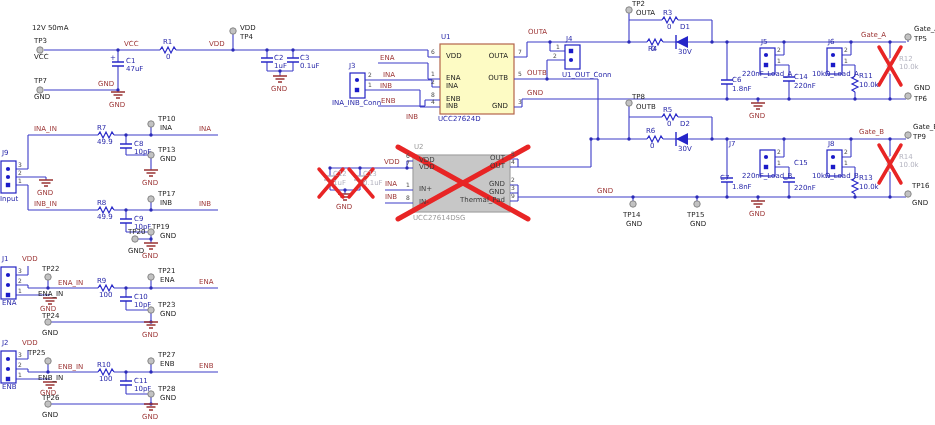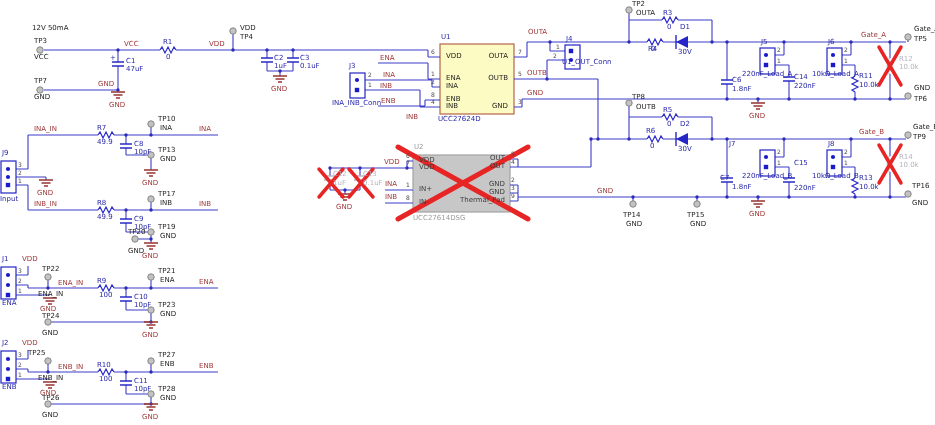--- a/index.html
+++ b/index.html
@@ -306,21 +306,21 @@
 <span class="lbl red" style="left:406px;top:114px">INB</span>
 <span class="lbl red" style="left:528px;top:29px">OUTA</span>
 <span class="lbl red" style="left:527px;top:70px">OUTB</span>
 <span class="lbl red" style="left:527px;top:90px">GND</span>
 
 <span class="lbl blue" style="left:349px;top:63px">J3</span>
 <span class="lbl blue" style="left:332px;top:100px">INA_INB_Conn</span>
 <span class="lbl pn" style="left:368px;top:72px">2</span>
 <span class="lbl pn" style="left:368px;top:82px">1</span>
 <span class="lbl blue" style="left:566px;top:36px">J4</span>
-<span class="lbl blue" style="left:562px;top:59px">U1_OUT_Conn</span>
+<span class="lbl blue" style="left:562px;top:72px">U1_OUT_Conn</span>
 <span class="lbl pn" style="left:556px;top:44px">1</span>
 <span class="lbl pn" style="left:553px;top:53px">2</span>
 
 <span class="lbl" style="left:632px;top:1px">TP2</span>
 <span class="lbl" style="left:636px;top:10px">OUTA</span>
 <span class="lbl blue" style="left:663px;top:10px">R3</span>
 <span class="lbl blue" style="left:667px;top:24px">0</span>
 <span class="lbl blue" style="left:648px;top:46px">R4</span>
 <span class="lbl blue" style="left:651px;top:46px">0</span>
 <span class="lbl blue" style="left:680px;top:24px">D1</span>
@@ -431,21 +431,21 @@
 <span class="lbl red" style="left:142px;top:180px">GND</span>
 <span class="lbl red" style="left:199px;top:126px">INA</span>
 
 <span class="lbl red" style="left:34px;top:201px">INB_IN</span>
 <span class="lbl blue" style="left:97px;top:200px">R8</span>
 <span class="lbl blue" style="left:97px;top:214px">49.9</span>
 <span class="lbl blue" style="left:134px;top:216px">C9</span>
 <span class="lbl blue" style="left:134px;top:224px">10pF</span>
 <span class="lbl" style="left:158px;top:191px">TP17</span>
 <span class="lbl" style="left:160px;top:200px">INB</span>
-<span class="lbl" style="left:158px;top:224px">TP19</span>
+<span class="lbl" style="left:152px;top:224px">TP19</span>
 <span class="lbl" style="left:160px;top:233px">GND</span>
 <span class="lbl" style="left:128px;top:229px">TP20</span>
 <span class="lbl" style="left:128px;top:248px">GND</span>
 <span class="lbl red" style="left:142px;top:253px">GND</span>
 <span class="lbl red" style="left:199px;top:201px">INB</span>
 
 <span class="lbl blue" style="left:2px;top:256px">J1</span>
 <span class="lbl blue" style="left:2px;top:300px">ENA</span>
 <span class="lbl pn" style="left:18px;top:268px">3</span>
 <span class="lbl pn" style="left:18px;top:278px">2</span>

